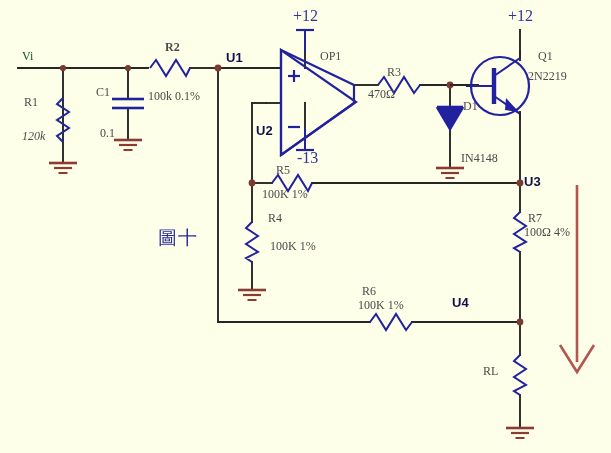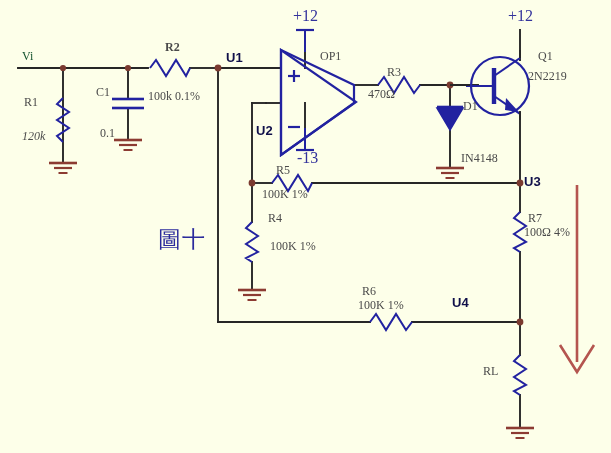--- a/index.html
+++ b/index.html
@@ -35,21 +35,21 @@
     font-weight: bold;
     font-size: 13px;
     color: #10104a;
   }
   .lbl.rail {
     color: #33339c;
     font-size: 16px;
   }
   .lbl.fig {
     color: #2a2a9c;
-    font-size: 23px;
+    font-size: 19px;
     letter-spacing: 1px;
   }
   .lbl.vi {
     color: #14532d;
     font-size: 12px;
   }
 </style>
 </head>
 <body>
 

